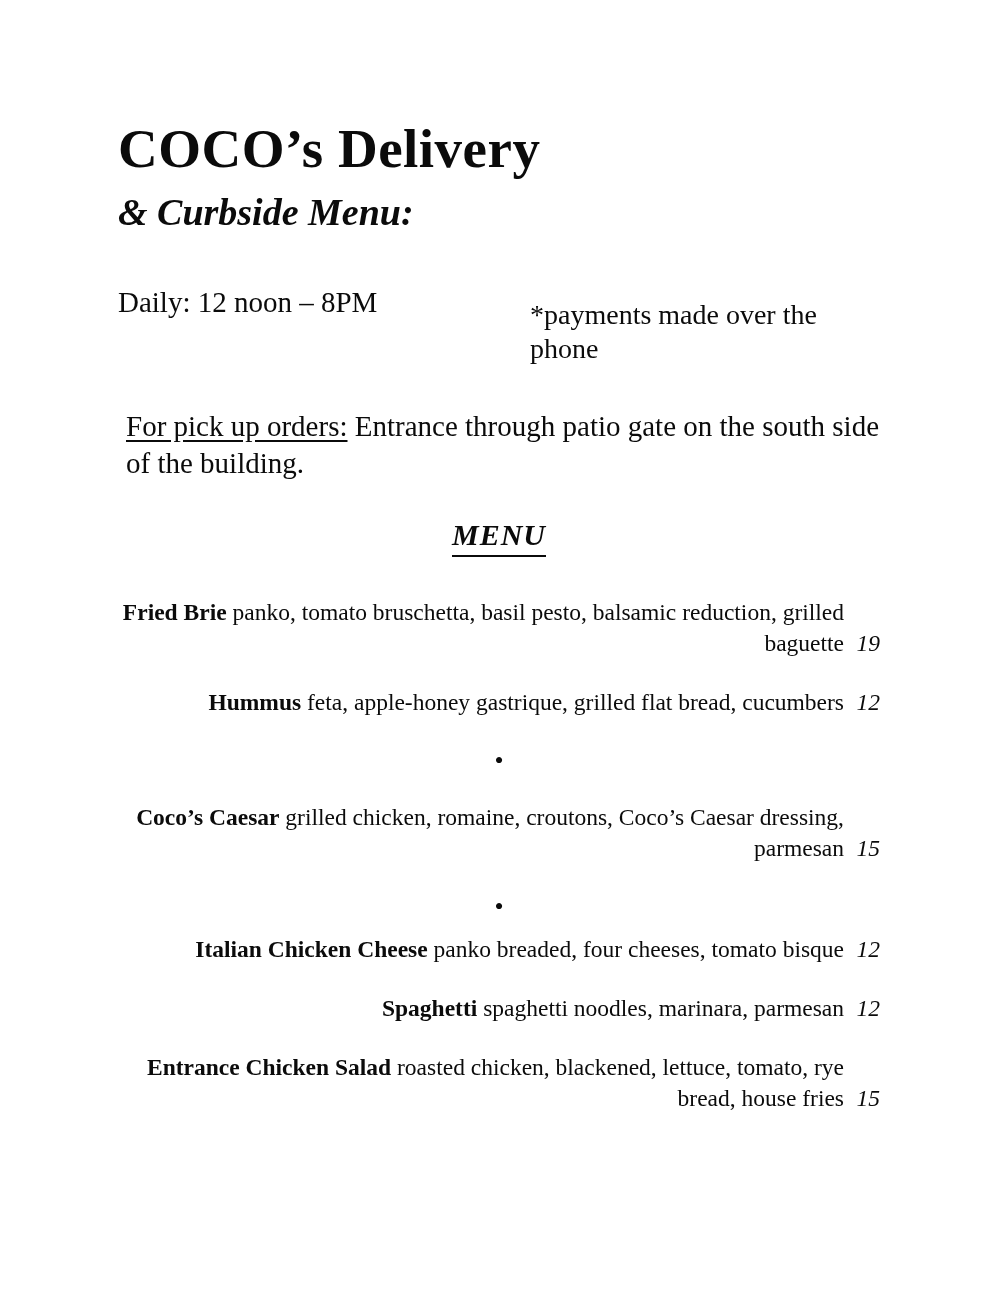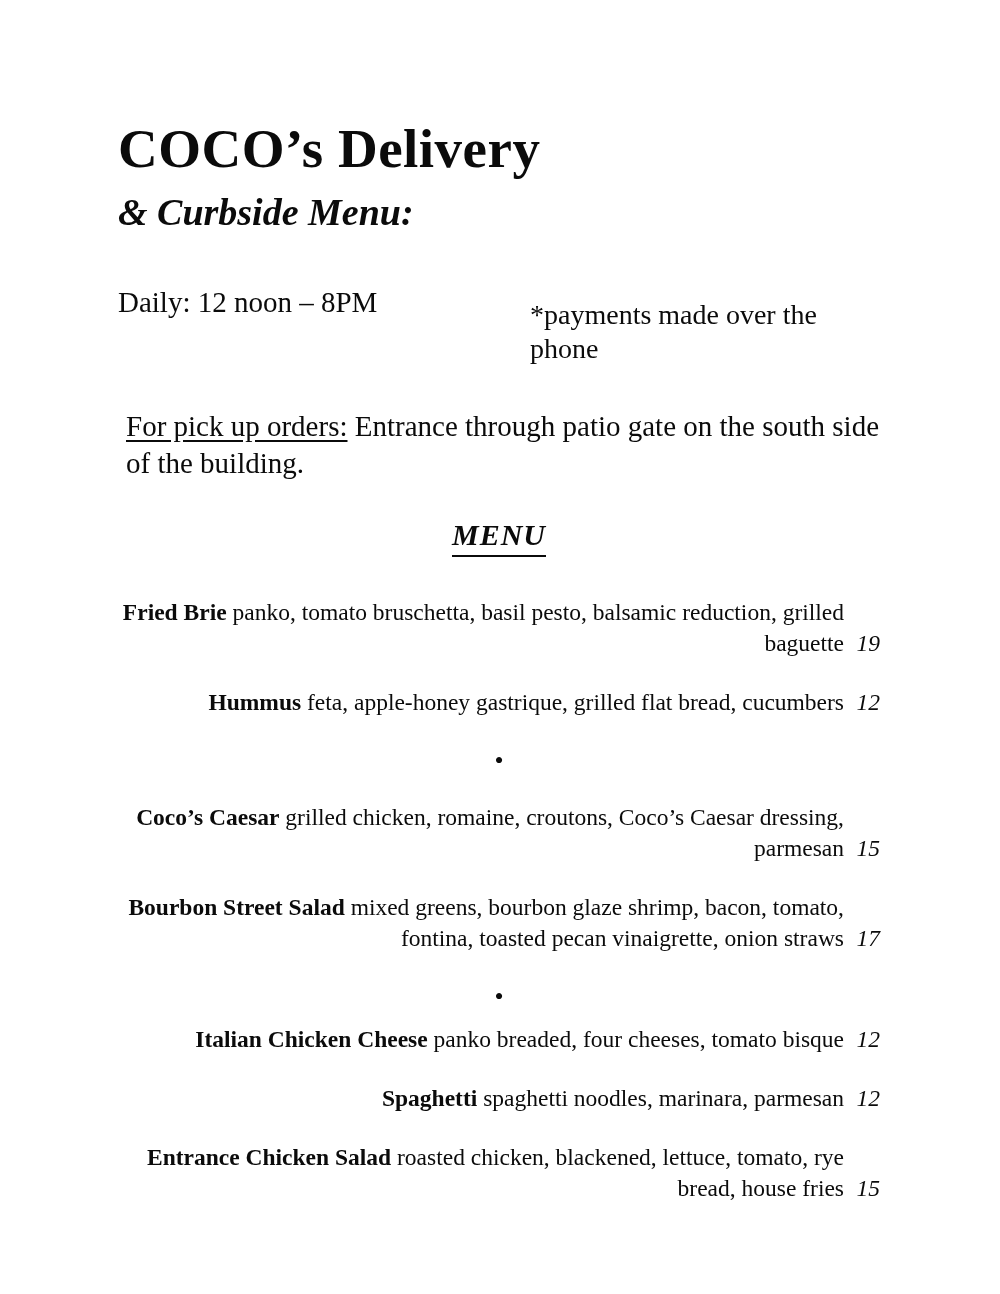--- a/index.html
+++ b/index.html
@@ -150,24 +150,20 @@
       <span class="price">12</span>
     </div>
 
     <div class="bullet-divider">•</div>
 
     <div class="menu-item">
       <p class="item-text"><span class="item-name">Coco’s Caesar</span> <span>grilled chicken, romaine, croutons, Coco’s Caesar dressing, parmesan</span></p>
       <span class="price">15</span>
     </div>
 
-    <div class="menu-item">
-      <p class="item-text"><span class="item-name">Bourbon Street Salad</span> <span>mixed greens, bourbon glaze shrimp, bacon, tomato, fontina, toasted pecan vinaigrette, onion straws</span></p>
-      <span class="price">17</span>
-    </div>
 
     <div class="bullet-divider tight">•</div>
 
     <div class="menu-item">
       <p class="item-text"><span class="item-name">Italian Chicken Cheese</span> <span>panko breaded, four cheeses, tomato bisque</span></p>
       <span class="price">12</span>
     </div>
 
     <div class="menu-item">
       <p class="item-text"><span class="item-name">Spaghetti</span> <span>spaghetti noodles, marinara, parmesan</span></p>

